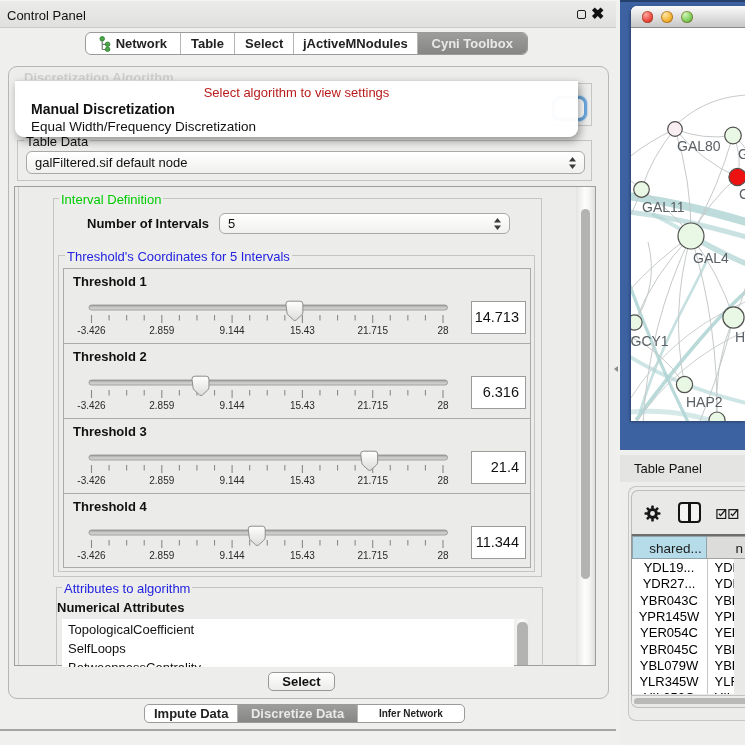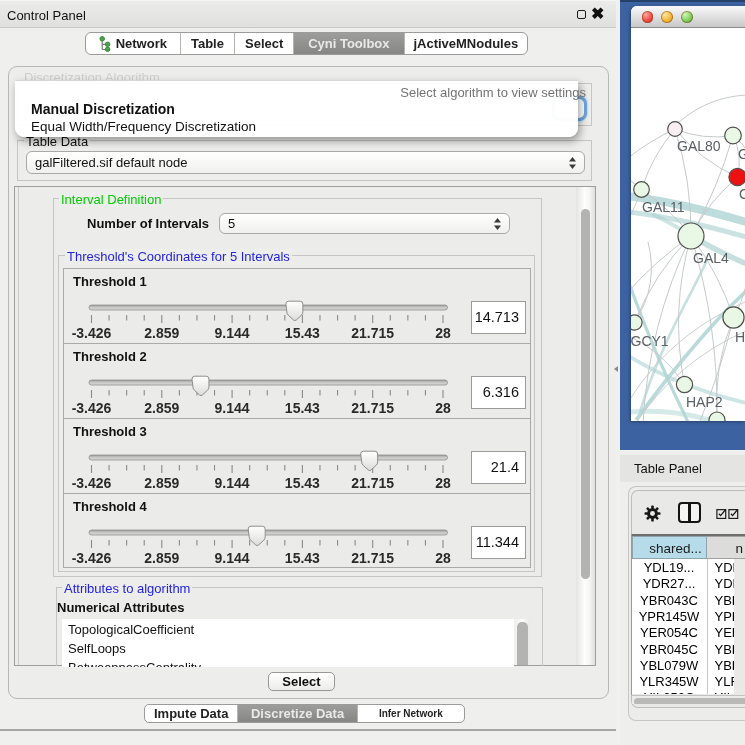--- a/index.html
+++ b/index.html
@@ -28,37 +28,37 @@
 .carr{position:absolute;right:7px;top:50%;transform:translateY(-50%);width:9px;height:14px}
 
 #spane{position:absolute;left:14px;top:186px;width:582px;height:480px;border:1px solid #9e9e9c;
 background:#ececeb;overflow:hidden}
 #spcontent{position:absolute;left:3px;top:0;width:559px;height:478px;border-left:1px solid #cbcbc9;border-right:1px solid #cbcbc9}
 #spsb{position:absolute;right:0;top:0;width:19px;height:478px;
 background:linear-gradient(90deg,#e4e4e2,#fdfdfb 45%,#f6f6f4 70%,#dededc)}
 #spsb .th{position:absolute;left:5px;top:22px;width:9px;height:370px;background:#b3b3b1;border-radius:4.5px}
 .throw{position:absolute;left:63px;width:468px;height:75px;border:1px solid #aaaaa8;border-bottom:none;background:#ebebea}
 .thlbl{position:absolute;left:9px;top:5px;font-size:13px;font-weight:bold;color:#111}
-.ticklbls span{position:absolute;top:56px;transform:translateX(-50%);font-size:14px;font-weight:bold;color:#2a2a2a}
+.ticklbls span{position:absolute;top:56px;transform:translateX(-50%);font-size:10px;font-weight:normal;color:#2a2a2a}
 .tval{position:absolute;left:407px;top:32px;width:55px;height:33px;background:#fff;border:1px solid #9b9b99;
 font-size:14.5px;color:#111;text-align:right;line-height:31px;padding-right:6px}
 
 #nlist{position:absolute;left:62px;top:619px;width:452px;height:48px;background:#fff;font-size:13px;color:#111;overflow:hidden}
 #nlist div{padding:2.5px 0 1.5px 6px;line-height:15px}
 #nlsb{position:absolute;left:514px;top:619px;width:16px;height:46px;background:linear-gradient(90deg,#eeeeec,#fbfbf9,#e8e8e6);overflow:hidden}
 #nlsb .th{position:absolute;left:2.5px;top:3px;width:11px;height:60px;background:#b3b3b1;border-radius:5px}
 
 #applyb{position:absolute;left:268px;top:672px;width:67px;height:19px;border:1px solid #989896;border-radius:5px;
 background:linear-gradient(#ffffff,#ececea);font-size:13px;font-weight:bold;color:#111;
 display:flex;align-items:center;justify-content:center}
 
-#ghostlbl{position:absolute;left:24px;top:70px;font-size:13px;color:#cfcfcd;font-weight:normal}
+#ghostlbl{position:absolute;left:24px;top:70px;font-size:13px;color:#cfcfcd;font-weight:bold}
 #popup{position:absolute;left:15px;top:80px;width:563px;height:57px;background:rgba(255,255,255,.97);
 border-radius:1px 1px 9px 9px;box-shadow:2px 4px 9px rgba(0,0,0,.38);border-top:1px solid #d6d6d4;font-size:13.5px;color:#111}
-#popup .r1{position:absolute;left:8px;top:4px;width:100%;text-align:right;color:#737373;font-size:13px}
+#popup .r1{position:absolute;left:0;top:4px;width:100%;text-align:center;color:#b91c1c;font-size:13px}
 #popup .r2{position:absolute;left:16px;top:20px;font-weight:bold;font-size:14px}
 #popup .r3{position:absolute;left:16px;top:37.5px;font-size:13.5px}
 #focusring{position:absolute;left:552px;top:96px;width:35px;height:25px;border:3px solid #6ba7dd;border-radius:8px;
 background:#fff;box-shadow:0 0 2px #6ba7dd}
 
 #bluep{position:absolute;left:620px;top:0;width:125px;height:450px;background:#3d62a1;border-top:2px solid #24406b}
 #netwin{position:absolute;left:631px;top:6px;width:114px;height:415px;background:#fff;border-radius:6px 0 0 0;
 box-shadow:-1px 1px 3px rgba(0,0,0,.35)}
 #nettb{position:absolute;left:0;top:0;width:114px;height:22px;border-radius:6px 0 0 0;
 background:linear-gradient(#fafafa,#c8c8c8);border-bottom:1px solid #8a8a8a}
@@ -118,22 +118,22 @@
     <span>Control Panel</span>
   </div><div class="flico"></div><div class="clico">✖</div><div class="tabs" style="left:85px;width:443px">
     <div class="t" style="width:94px"><svg width="12" height="16" viewBox="0 0 12 16" style="margin-right:5px">
         <path d="M3.2 3 L3.2 13.5 M3.2 8.3 L8 8.3 M3.2 13.5 L8 13.5" fill="none" stroke="#7a7a78" stroke-width="1.2"></path>
         <circle cx="3.2" cy="2.8" r="2.3" fill="#4aa64a" stroke="#2e7d2e" stroke-width="0.8"></circle>
         <circle cx="8.6" cy="8.3" r="2.3" fill="#4aa64a" stroke="#2e7d2e" stroke-width="0.8"></circle>
         <circle cx="8.6" cy="13.3" r="2.3" fill="#4aa64a" stroke="#2e7d2e" stroke-width="0.8"></circle>
       </svg>Network</div>
     <div class="t" style="width:55px">Table</div>
     <div class="t" style="width:59px">Select</div>
+    <div class="t" style="width:124px">jActiveMNodules</div>
     <div class="t sel" style="width:111px">Cyni Toolbox</div>
-    <div class="t" style="width:124px">jActiveMNodules</div>
   </div><div id="mainp"></div><div class="group" style="left:17px;top:140px;width:575px;height:41px"></div><div class="gt" style="left:24px;top:134px;color:#111">Table Data</div><div class="combo" style="left:26px;top:151px;width:559px;height:23px">galFiltered.sif default node<svg class="carr" width="9" height="14" viewBox="0 0 9 14">
       <path d="M4.5 1 L8 5.5 L1 5.5 Z" fill="#3a3a3a"></path>
       <path d="M4.5 13 L8 8.5 L1 8.5 Z" fill="#3a3a3a"></path>
     </svg></div><div id="spane">
     <div id="spcontent"></div>
     <div id="spsb">
       <div class="th"></div>
     </div>
   </div><div class="group" style="left:53px;top:198px;width:489px;height:379px"></div><div class="gt" style="left:59px;top:191.5px;color:#0c0;">Interval Definition</div><div class="abs" style="left:87px;top:216px;font-size:13px;font-weight:bold;color:#111">Number of Intervals</div><div class="combo" style="left:219px;top:213px;width:291px;height:21px">5<svg class="carr" width="9" height="14" viewBox="0 0 9 14">
       <path d="M4.5 1 L8 5.5 L1 5.5 Z" fill="#3a3a3a"></path>

